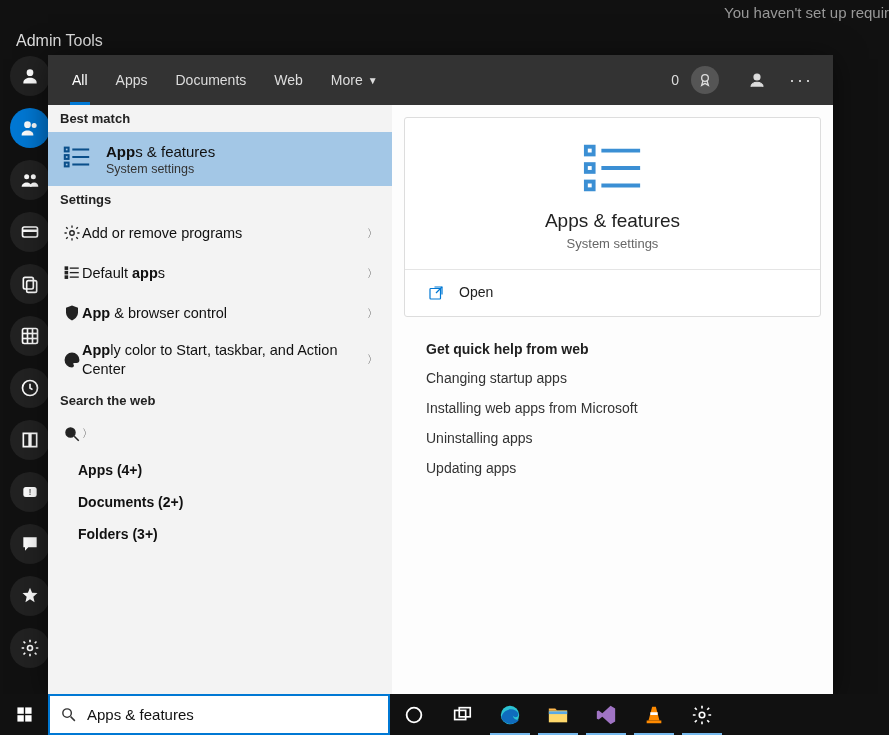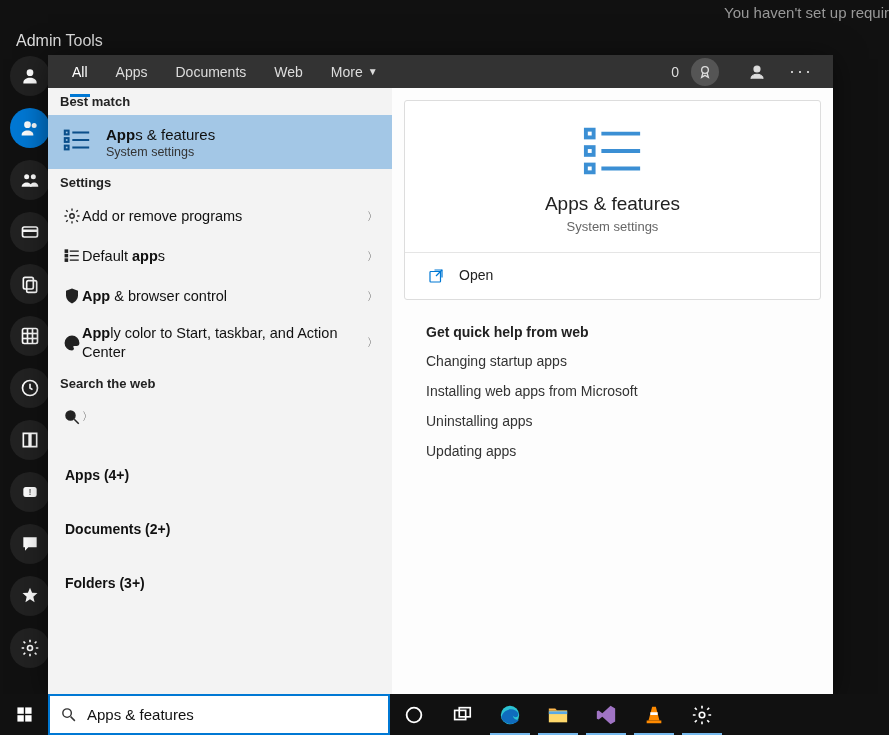--- a/index.html
+++ b/index.html
@@ -9,21 +9,21 @@
 .bg-title { position: absolute; top: 32px; left: 16px; font-size: 16px; font-weight: 400; color: #ddd; }
 .bg-notice { position: absolute; top: 4px; right: 0; font-size: 15px; color: #999; white-space: nowrap; }
 
 .sidebar-strip { position: absolute; top: 56px; left: 10px; width: 40px; display: flex; flex-direction: column; gap: 12px; }
 .strip-icon { width: 40px; height: 40px; border-radius: 20px; background: #222; display: flex; align-items: center; justify-content: center; color: #fff; }
 .strip-icon.active { background: #0078d4; }
 .strip-icon svg { width: 20px; height: 20px; fill: #fff; }
 
 .search-popup { position: absolute; left: 48px; top: 55px; width: 785px; height: 639px; display: flex; flex-direction: column; background: #fff; box-shadow: 0 4px 30px rgba(0,0,0,.5); }
 
-.tabbar { height: 33px; background: #333; display: flex; align-items: center; padding: 0 12px; gap: 4px; }
+.tabbar { height: 50px; background: #333; display: flex; align-items: center; padding: 0 12px; gap: 4px; }
 .tab { padding: 0 12px; height: 50px; display: flex; align-items: center; font-size: 14px; color: #ddd; cursor: pointer; position: relative; }
 .tab.active { color: #fff; }
 .tab.active::after { content: ""; position: absolute; left: 10px; right: 10px; bottom: 0; height: 3px; background: #0078d4; }
 .tab .chev { margin-left: 5px; font-size: 10px; }
 .tabbar .spacer { flex: 1; }
 .reward-count { color: #ddd; font-size: 14px; margin-right: 8px; }
 .reward-badge { width: 28px; height: 28px; border-radius: 14px; background: #555; display: flex; align-items: center; justify-content: center; margin-right: 14px; }
 .reward-badge svg { width: 16px; height: 16px; fill: #ddd; }
 .top-icon { width: 32px; height: 32px; display: flex; align-items: center; justify-content: center; margin: 0 4px; cursor: pointer; }
 .top-icon svg { width: 18px; height: 18px; fill: #ddd; stroke: #ddd; }
@@ -39,21 +39,21 @@
 .best-match .icon-box svg { width: 30px; height: 30px; }
 .bm-title { font-size: 15px; color: #111; }
 .bm-sub { font-size: 12.5px; color: #333; margin-top: 2px; }
 
 .setting-row { display: flex; align-items: center; padding: 8px 14px; cursor: pointer; min-height: 40px; }
 .setting-row .ic { width: 20px; display: flex; justify-content: center; }
 .setting-row .ic svg { width: 18px; height: 18px; fill: #222; }
 .setting-row .label { flex: 1; font-size: 14.5px; color: #111; line-height: 1.3; }
 .setting-row .chev { color: #555; font-size: 11px; }
 
-.more-row { padding: 8px 17px; font-size: 14px; color: #111; cursor: pointer; margin-top: 22px; }
+.more-row { padding: 8px 30px; font-size: 14px; color: #111; cursor: pointer; }
 
 .detail-card { border: 1px solid #ddd; border-radius: 3px; background: #fff; margin-bottom: 14px; }
 .detail-hero { display: flex; flex-direction: column; align-items: center; padding: 22px 10px 18px; }
 .detail-hero svg { width: 62px; height: 56px; }
 .detail-title { font-size: 19px; color: #222; margin-top: 14px; }
 .detail-sub { font-size: 13px; color: #666; margin-top: 4px; }
 .detail-divider { height: 1px; background: #e5e5e5; }
 .detail-action { display: flex; align-items: flex-start; gap: 14px; padding: 14px 22px; cursor: pointer; }
 .detail-action svg { width: 18px; height: 18px; stroke: #0078d4; fill: none; stroke-width: 1.6; }
 .detail-action span { font-size: 14px; color: #222; }

